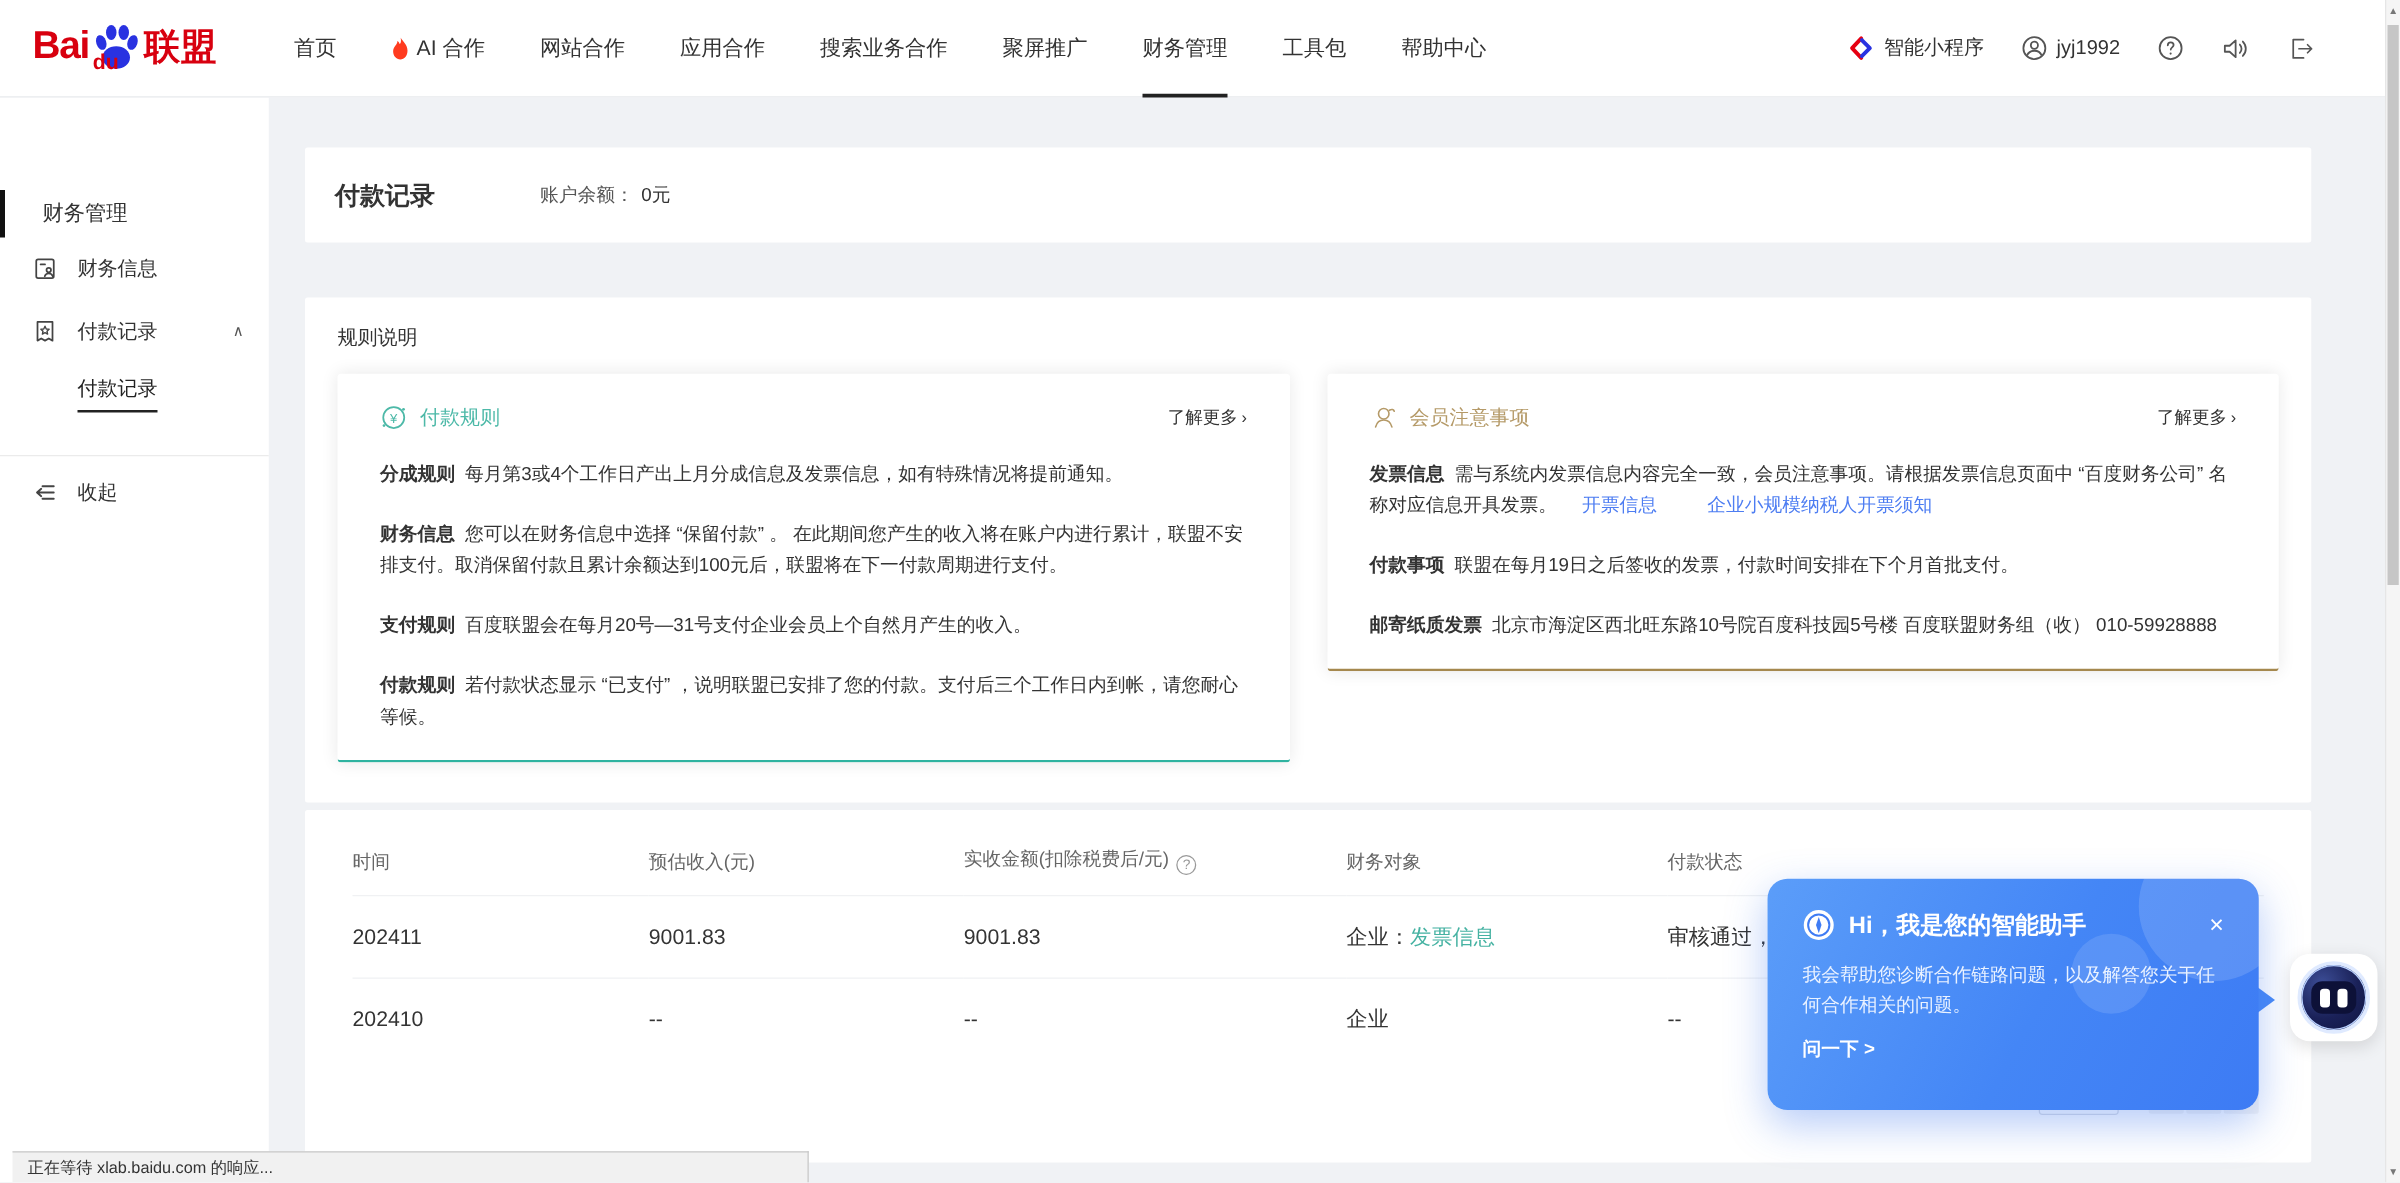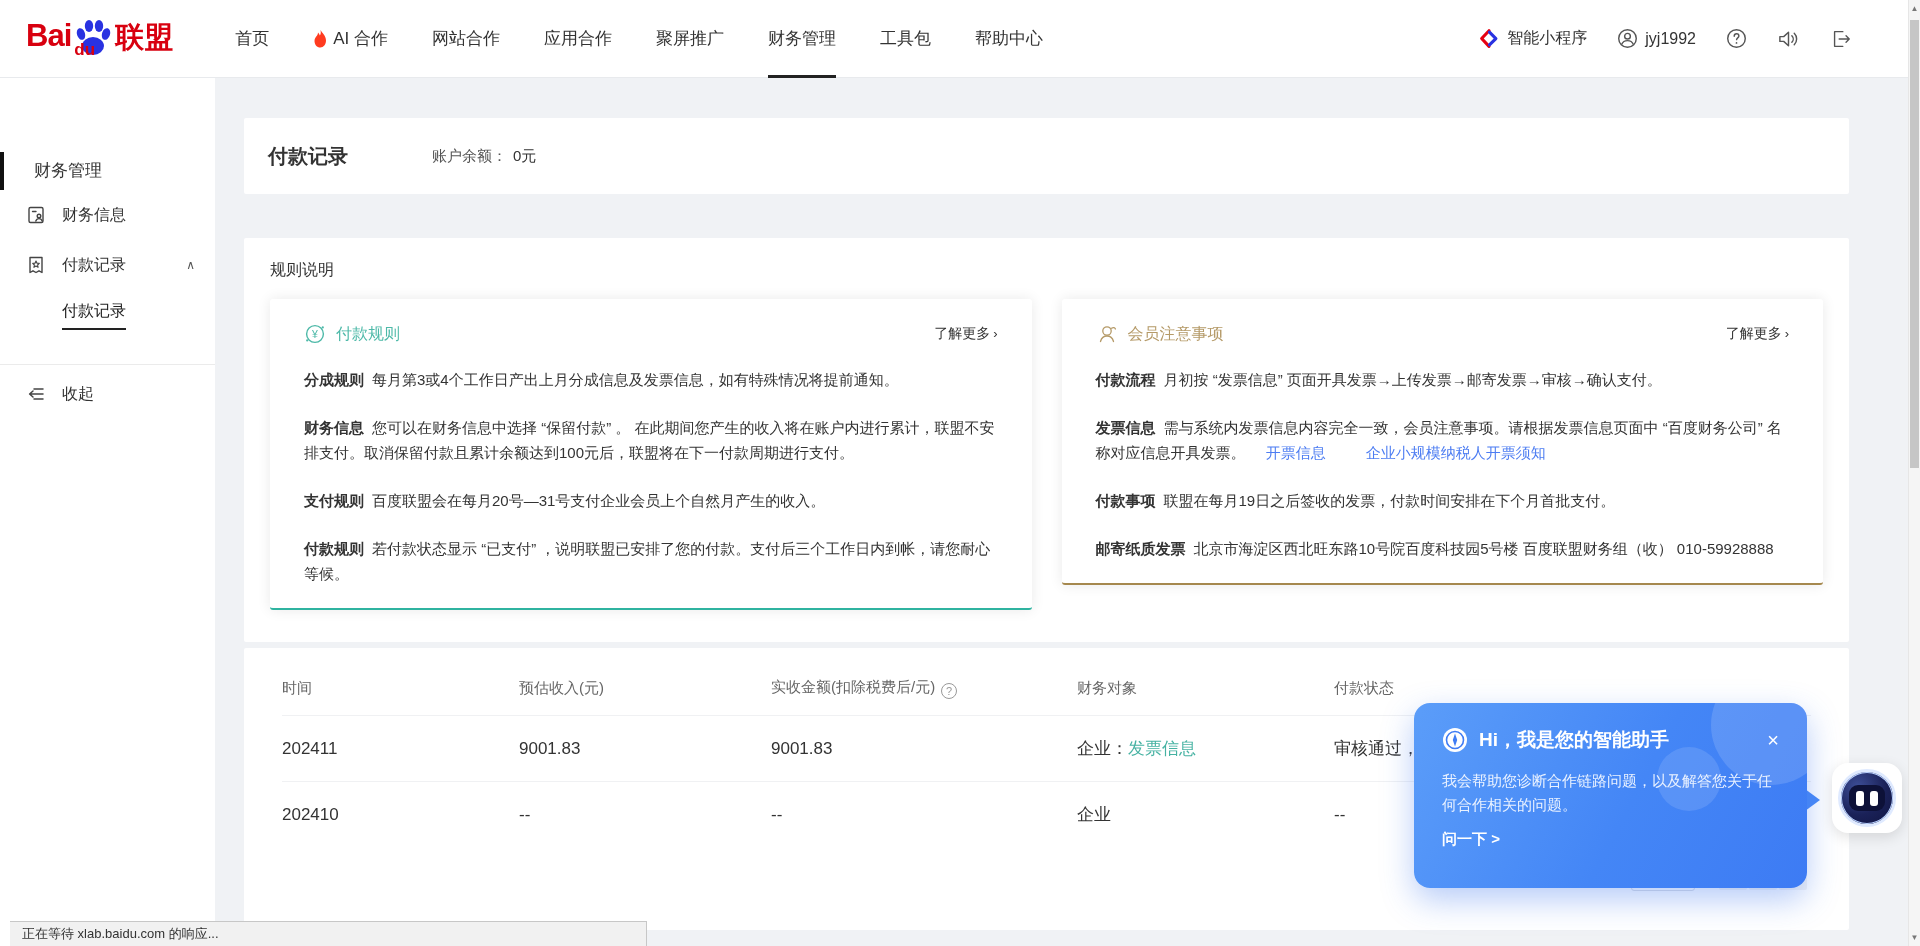--- a/index.html
+++ b/index.html
@@ -207,20 +207,23 @@
             <path d="M7.5 0C9 3 13 5.5 13 10.5 13 14.6 10.5 17.5 7.3 17.5 4 17.5 1.5 14.8 1.5 11 1.5 7 5 6 5 2.5 6 3.5 6.6 4.3 6.8 5.4 8.2 4 7.8 1.8 7.5 0Z" fill="#ff3b1f"></path>
           </svg>
       </span>
       <span>AI 合作</span>
     </a>
     <a class="nav-item">
         <span>网站合作</span>
       </a>
     <a class="nav-item">
         <span>应用合作</span>
+      </a>
+    <a class="nav-item">
+        <span>搜索业务合作</span>
       </a>
     <a class="nav-item">
         <span>聚屏推广</span>
       </a>
     <a class="nav-item active">
         <span>财务管理</span>
       </a>
     <a class="nav-item">
         <span>工具包</span>
       </a>
@@ -358,21 +361,20 @@
               <circle cx="11" cy="8" r="4.2"></circle>
               <path d="M4.5 18.5 C5.5 14.8 8 13 11 13 s5.5 1.8 6.5 5.5"></path>
               <path d="M15.5 5.2 C17.5 4 19 4.6 19.4 6"></path>
             </svg>
           </span>
           <span class="rule-title">会员注意事项</span>
           <span class="more-link">
             <span>了解更多</span><span class="gt">›</span>
           </span>
         </div>
-        <p class="rule-p"><b>付款流程</b><span>月初按 “发票信息” 页面开具发票→上传发票→邮寄发票→审核→确认支付。</span></p>
         <p class="rule-p">
           <b>发票信息</b><span>需与系统内发票信息内容完全一致，会员注意事项。请根据发票信息页面中 “百度财务公司” 名称对应信息开具发票。</span>
           <span class="rule-link l1">开票信息</span>
           <span class="rule-link l2">企业小规模纳税人开票须知</span>
         </p>
         <p class="rule-p"><b>付款事项</b><span>联盟在每月19日之后签收的发票，付款时间安排在下个月首批支付。</span></p>
         <p class="rule-p"><b>邮寄纸质发票</b><span>北京市海淀区西北旺东路10号院百度科技园5号楼 百度联盟财务组（收） 010-59928888</span></p>
       </article>
     </div>
   </section>

